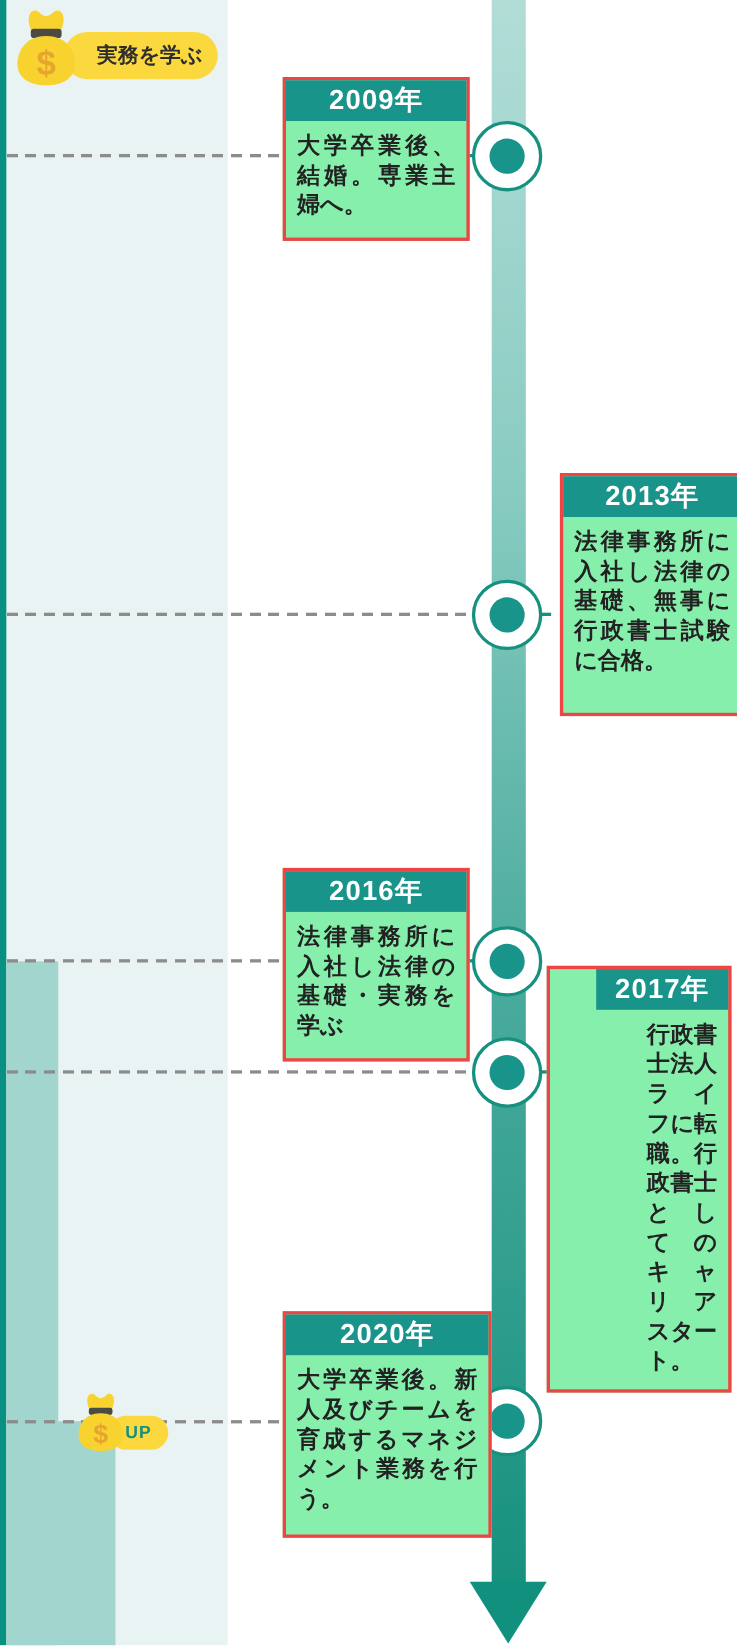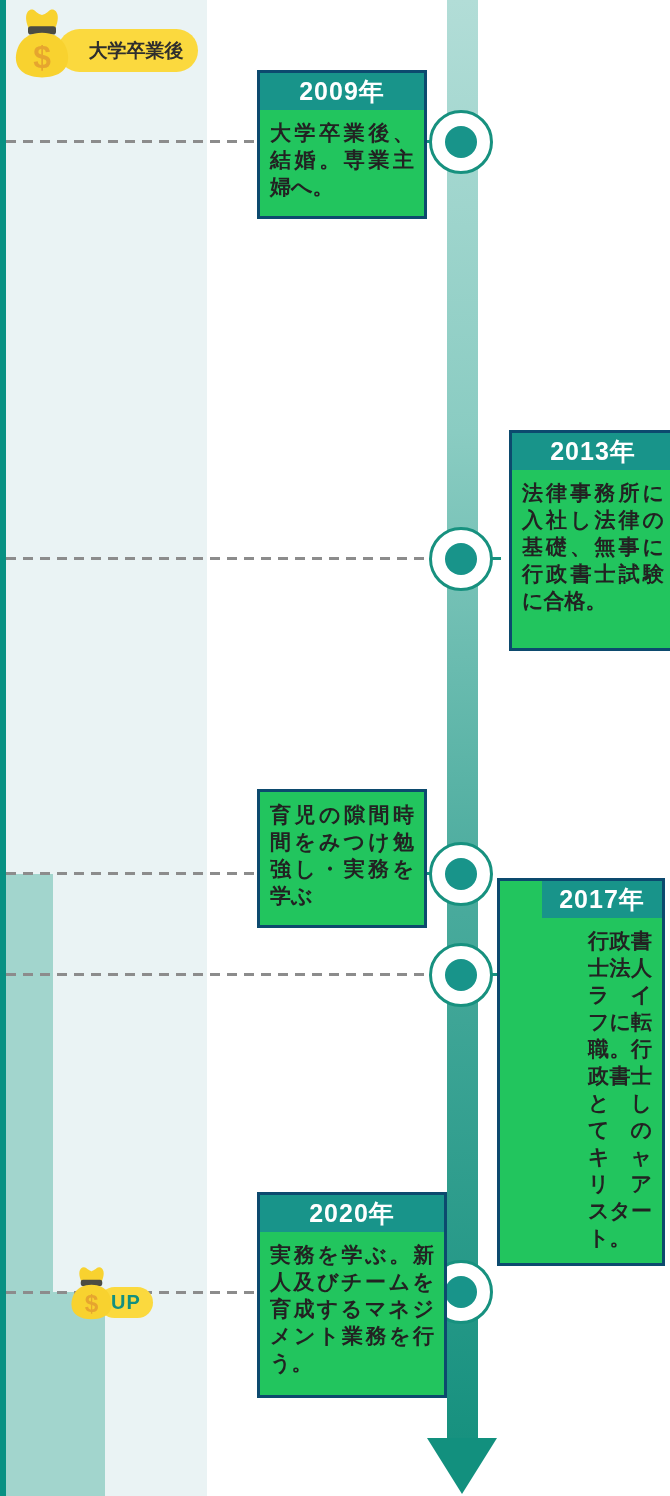--- a/index.html
+++ b/index.html
@@ -52,21 +52,21 @@
     position:absolute; left:50%; top:50%; transform:translate(-50%,-50%);
     width:32px; height:32px; border-radius:50%; background:#18948a;
   }
   .node-2009 { left:429px; top:110px; }
   .node-2013 { left:429px; top:527px; }
   .node-2016 { left:429px; top:842px; }
   .node-2017 { left:429px; top:943px; }
   .node-2020 { left:429px; top:1260px; }
 
   
-  .card { border:3px solid #0c4a6e; box-sizing:border-box; background:#22c55e; }
+  .card { border:3px solid #ef4444; box-sizing:border-box; background:#86efac; }
   .card-year {
     background:#18948a; color:#ffffff; font-size:25px; font-weight:700;
     text-align:center; height:37px; line-height:37px; letter-spacing:1px;
   }
   .card-body {
     padding:9px 10px 12px 10px; font-size:21px; font-weight:700; color:#222222;
     line-height:27px; text-align:justify; box-sizing:border-box;
   }
   .card-2009 { left:257px; top:70px;   width:170px; } .card-2009 .card-body { min-height:106px; }
   .card-2013 { left:497px; top:430px;  width:168px;margin-left:12px; } .card-2013 .card-body { min-height:178px; }
@@ -76,21 +76,21 @@
 
   
   .legend-pill {
     left:58px; top:29px; width:140px; height:43px; border-radius:22px;
     background:#fbd93e; color:#2e2e2e; font-size:19px; font-weight:700;
     text-align:center; line-height:43px; padding-left:16px; box-sizing:border-box;
   }
   .legend-bag { left:14px; top:4px; width:56px; height:76px; }
   .up-pill {
     left:99px; top:1287px; width:54px; height:31px; border-radius:16px;
-    background:#fbd93e; color:#13907f; font-size:20px; font-weight:700;
+    background:#fbd93e; color:#13907f; font-size:16px; font-weight:700;
     text-align:center; line-height:31px; letter-spacing:1px;
   }
   .up-bag { left:70px; top:1263px; width:43px; height:58px; }
 </style>
 </head>
 <body>
 
 <div class="canvas">
 
   <div class="abs axis-stripe"></div>
@@ -131,32 +131,33 @@
 
   <div class="abs card card-2009">
     <div class="card-year">2009年</div>
     <div class="card-body">大学卒業後、結婚。専業主婦へ。</div>
   </div>
   <div class="abs card card-2013">
     <div class="card-year">2013年</div>
     <div class="card-body">法律事務所に入社し法律の基礎、無事に行政書士試験に合格。</div>
   </div>
   <div class="abs card card-2016">
-    <div class="card-body">育児の隙間時間をみつけ勉強し・実務を学ぶ</div>
+    <div class="card-year">2016年</div>
+    <div class="card-body">法律事務所に入社し法律の基礎・実務を学ぶ</div>
   </div>
   <div class="abs card card-2017">
     <div class="card-year">2017年</div>
     <div class="card-body">行政書士法人ライフに転職。行政書士としてのキャリアスタート。</div>
   </div>
   <div class="abs card card-2020">
     <div class="card-year">2020年</div>
-    <div class="card-body">実務を学ぶ。新人及びチームを育成するマネジメント業務を行う。</div>
+    <div class="card-body">大学卒業後。新人及びチームを育成するマネジメント業務を行う。</div>
   </div>
 
-  <div class="abs legend-pill">大学卒業後</div>
+  <div class="abs legend-pill">実務を学ぶ</div>
   <svg class="abs legend-bag" viewBox="0 0 60 80">
     <path d="M16 26 C8 8 18 2 23 7 C26 10 30 11 30 11 C30 11 34 10 37 7 C42 2 52 8 44 26 Z" fill="#f8d22f"></path>
     <rect x="15" y="23" width="30" height="9" rx="3" fill="#4b4b43"></rect>
     <path d="M30 30 C52 30 58 47 58 57 C58 72 45 78 30 78 C15 78 2 72 2 57 C2 47 8 30 30 30 Z" fill="#f8d22f"></path>
     <text x="30" y="68" font-size="34" font-weight="bold" fill="#e6a52f" text-anchor="middle">$</text>
   </svg>
 
   <div class="abs up-pill">UP</div>
   <svg class="abs up-bag" viewBox="0 0 60 80">
     <path d="M16 26 C8 8 18 2 23 7 C26 10 30 11 30 11 C30 11 34 10 37 7 C42 2 52 8 44 26 Z" fill="#f8d22f"></path>

